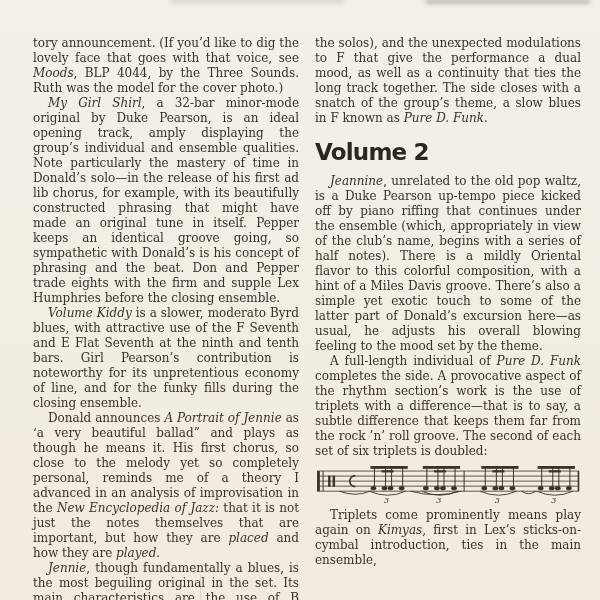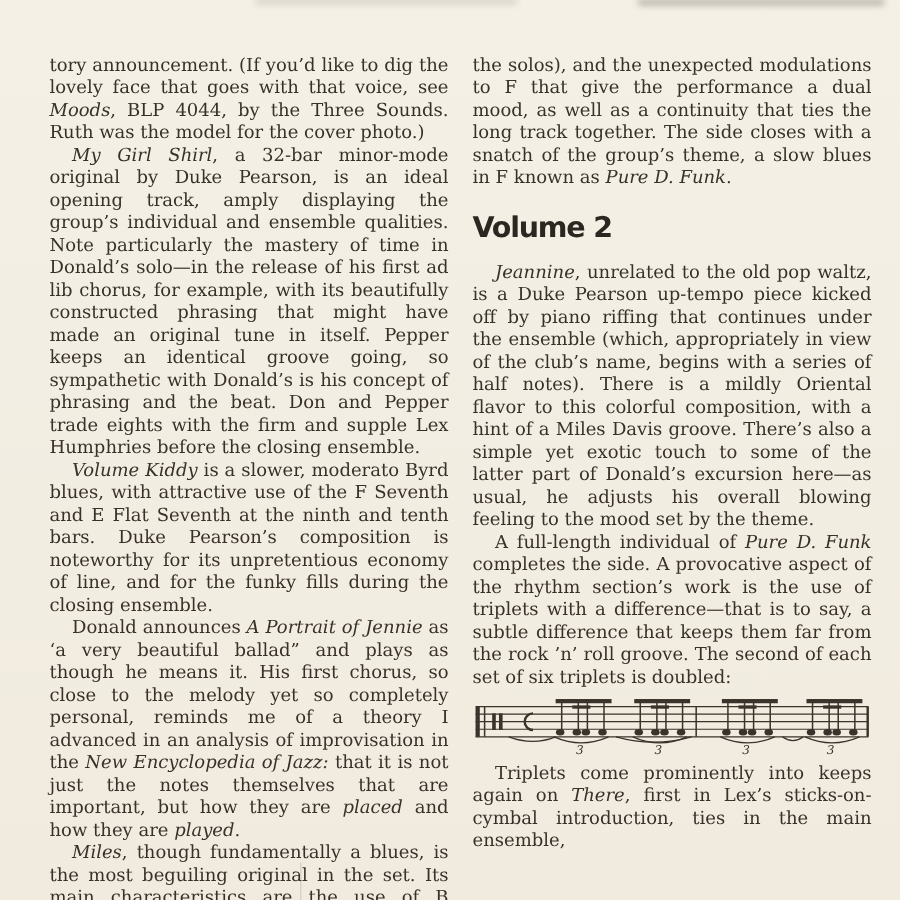--- a/index.html
+++ b/index.html
@@ -14,42 +14,42 @@
   .s1{top:-1px;left:170px;width:175px;height:4px;opacity:.22;}
   .s2{top:-1px;left:425px;width:165px;height:5px;opacity:.38;}
   .crease{position:absolute;left:200px;top:575px;width:1px;height:25px;background:#d9d3c5;}
   .columns{position:absolute;top:36px;left:33px;display:flex;gap:16px;}
   .col{width:266px;font-size:12px;line-height:15px;text-align:justify;text-justify:inter-word;}
   .col p{margin:0;}
   .col p.indent{text-indent:15px;}
   i{font-style:italic;}
   h2.volume{
     font-family:"DejaVu Sans", sans-serif;
-    font-weight:bold;font-size:19px;letter-spacing:-0.8px;
+    font-weight:bold;font-size:23px;letter-spacing:-0.8px;
     color:#2b2620;margin:13px 0 9px 0;line-height:26px;text-align:left;
   }
   figure.music{margin:5px 0 4px 0;}
   figure.music svg{display:block;width:100%;height:auto;color:#3a332b;}
 </style>
 </head>
 <body>
 
 <div class="page">
   <div class="scan-smudge s1"></div>
   <div class="scan-smudge s2"></div>
   <div class="crease"></div>
 
   <div class="columns">
 
     <div class="col">
       <p><span>tory announcement. (If you’d like to dig the lovely face that goes with that voice, see </span><i>Moods</i><span>, BLP 4044, by the Three Sounds. Ruth was the model for the cover photo.)</span></p>
       <p class="indent"><i>My Girl Shirl</i><span>, a 32-bar minor-mode original by Duke Pearson, is an ideal opening track, amply displaying the group’s individual and ensemble qualities. Note particularly the mastery of time in Donald’s solo—in the release of his first ad lib chorus, for example, with its beautifully constructed phrasing that might have made an original tune in itself. Pepper keeps an identical groove going, so sympathetic with Donald’s is his concept of phrasing and the beat. Don and Pepper trade eights with the firm and supple Lex Humphries before the closing ensemble.</span></p>
-      <p class="indent"><i>Volume Kiddy</i><span> is a slower, moderato Byrd blues, with attractive use of the F Seventh and E Flat Seventh at the ninth and tenth bars. Duke Pearson’s composition is noteworthy for its unpretentious economy of line, and for the funky fills during the closing ensemble.</span></p>
+      <p class="indent"><i>Volume Kiddy</i><span> is a slower, moderato Byrd blues, with attractive use of the F Seventh and E Flat Seventh at the ninth and tenth bars. Girl Pearson’s contribution is noteworthy for its unpretentious economy of line, and for the funky fills during the closing ensemble.</span></p>
       <p class="indent"><span>Donald announces </span><i>A Portrait of Jennie</i><span> as ‘a very beautiful ballad” and plays as though he means it. His first chorus, so close to the melody yet so completely personal, reminds me of a theory I advanced in an analysis of improvisation in the </span><i>New Encyclopedia of Jazz:</i><span> that it is not just the notes themselves that are important, but how they are </span><i>placed</i><span> and how they are </span><i>played</i><span>.</span></p>
-      <p class="indent"><i>Miles</i><span>, though fundamentally a blues, is the most beguiling original in the set. Its main characteristics are the use of B Natural as a focal point in the theme (and again in parts of</span></p>
+      <p class="indent"><i>Jennie</i><span>, though fundamentally a blues, is the most beguiling original in the set. Its main characteristics are the use of B Natural as a focal point in the theme (and again in parts of</span></p>
     </div>
 
     <div class="col">
       <p><span>the solos), and the unexpected modulations to F that give the performance a dual mood, as well as a continuity that ties the long track together. The side closes with a snatch of the group’s theme, a slow blues in F known as </span><i>Pure D. Funk</i><span>.</span></p>
       <h2 class="volume">Volume 2</h2>
       <p class="indent"><i>Jeannine</i><span>, unrelated to the old pop waltz, is a Duke Pearson up-tempo piece kicked off by piano riffing that continues under the ensemble (which, appropriately in view of the club’s name, begins with a series of half notes). There is a mildly Oriental flavor to this colorful composition, with a hint of a Miles Davis groove. There’s also a simple yet exotic touch to some of the latter part of Donald’s excursion here—as usual, he adjusts his overall blowing feeling to the mood set by the theme.</span></p>
       <p class="indent"><span>A full-length individual of </span><i>Pure D. Funk</i><span> completes the side. A provocative aspect of the rhythm section’s work is the use of triplets with a difference—that is to say, a subtle difference that keeps them far from the rock ’n’ roll groove. The second of each set of six triplets is doubled:</span></p>
 
       <figure class="music">
         <svg viewBox="0 0 264 40" xmlns="http://www.w3.org/2000/svg">
@@ -131,17 +131,17 @@
             <ellipse cx="224" cy="24" rx="2.8" ry="2.1" fill="currentColor"></ellipse>
             <ellipse cx="235" cy="24" rx="2.8" ry="2.1" fill="currentColor"></ellipse>
             <ellipse cx="241" cy="24" rx="2.8" ry="2.1" fill="currentColor"></ellipse>
             <ellipse cx="252" cy="24" rx="2.8" ry="2.1" fill="currentColor"></ellipse>
             <path d="M220 27 Q238 35 256 27" stroke="currentColor" stroke-width="0.9" fill="none"></path>
             <text x="237" y="38.5" font-size="8" font-style="italic" font-family="DejaVu Serif, serif" fill="currentColor" text-anchor="middle">3</text>
           </g>
         </svg>
       </figure>
 
-      <p class="indent"><span>Triplets come prominently into keeps again on </span><i>There</i><span>, first in Lex’s sticks-on-cymbal introduction, ties in the main ensemble,</span></p>
+      <p class="indent"><span>Triplets come prominently means play again on </span><i>Kimyas</i><span>, first in Lex’s sticks-on-cymbal introduction, ties in the main ensemble,</span></p>
     </div>
 
   </div>
 </div>
 
 </body></html>

